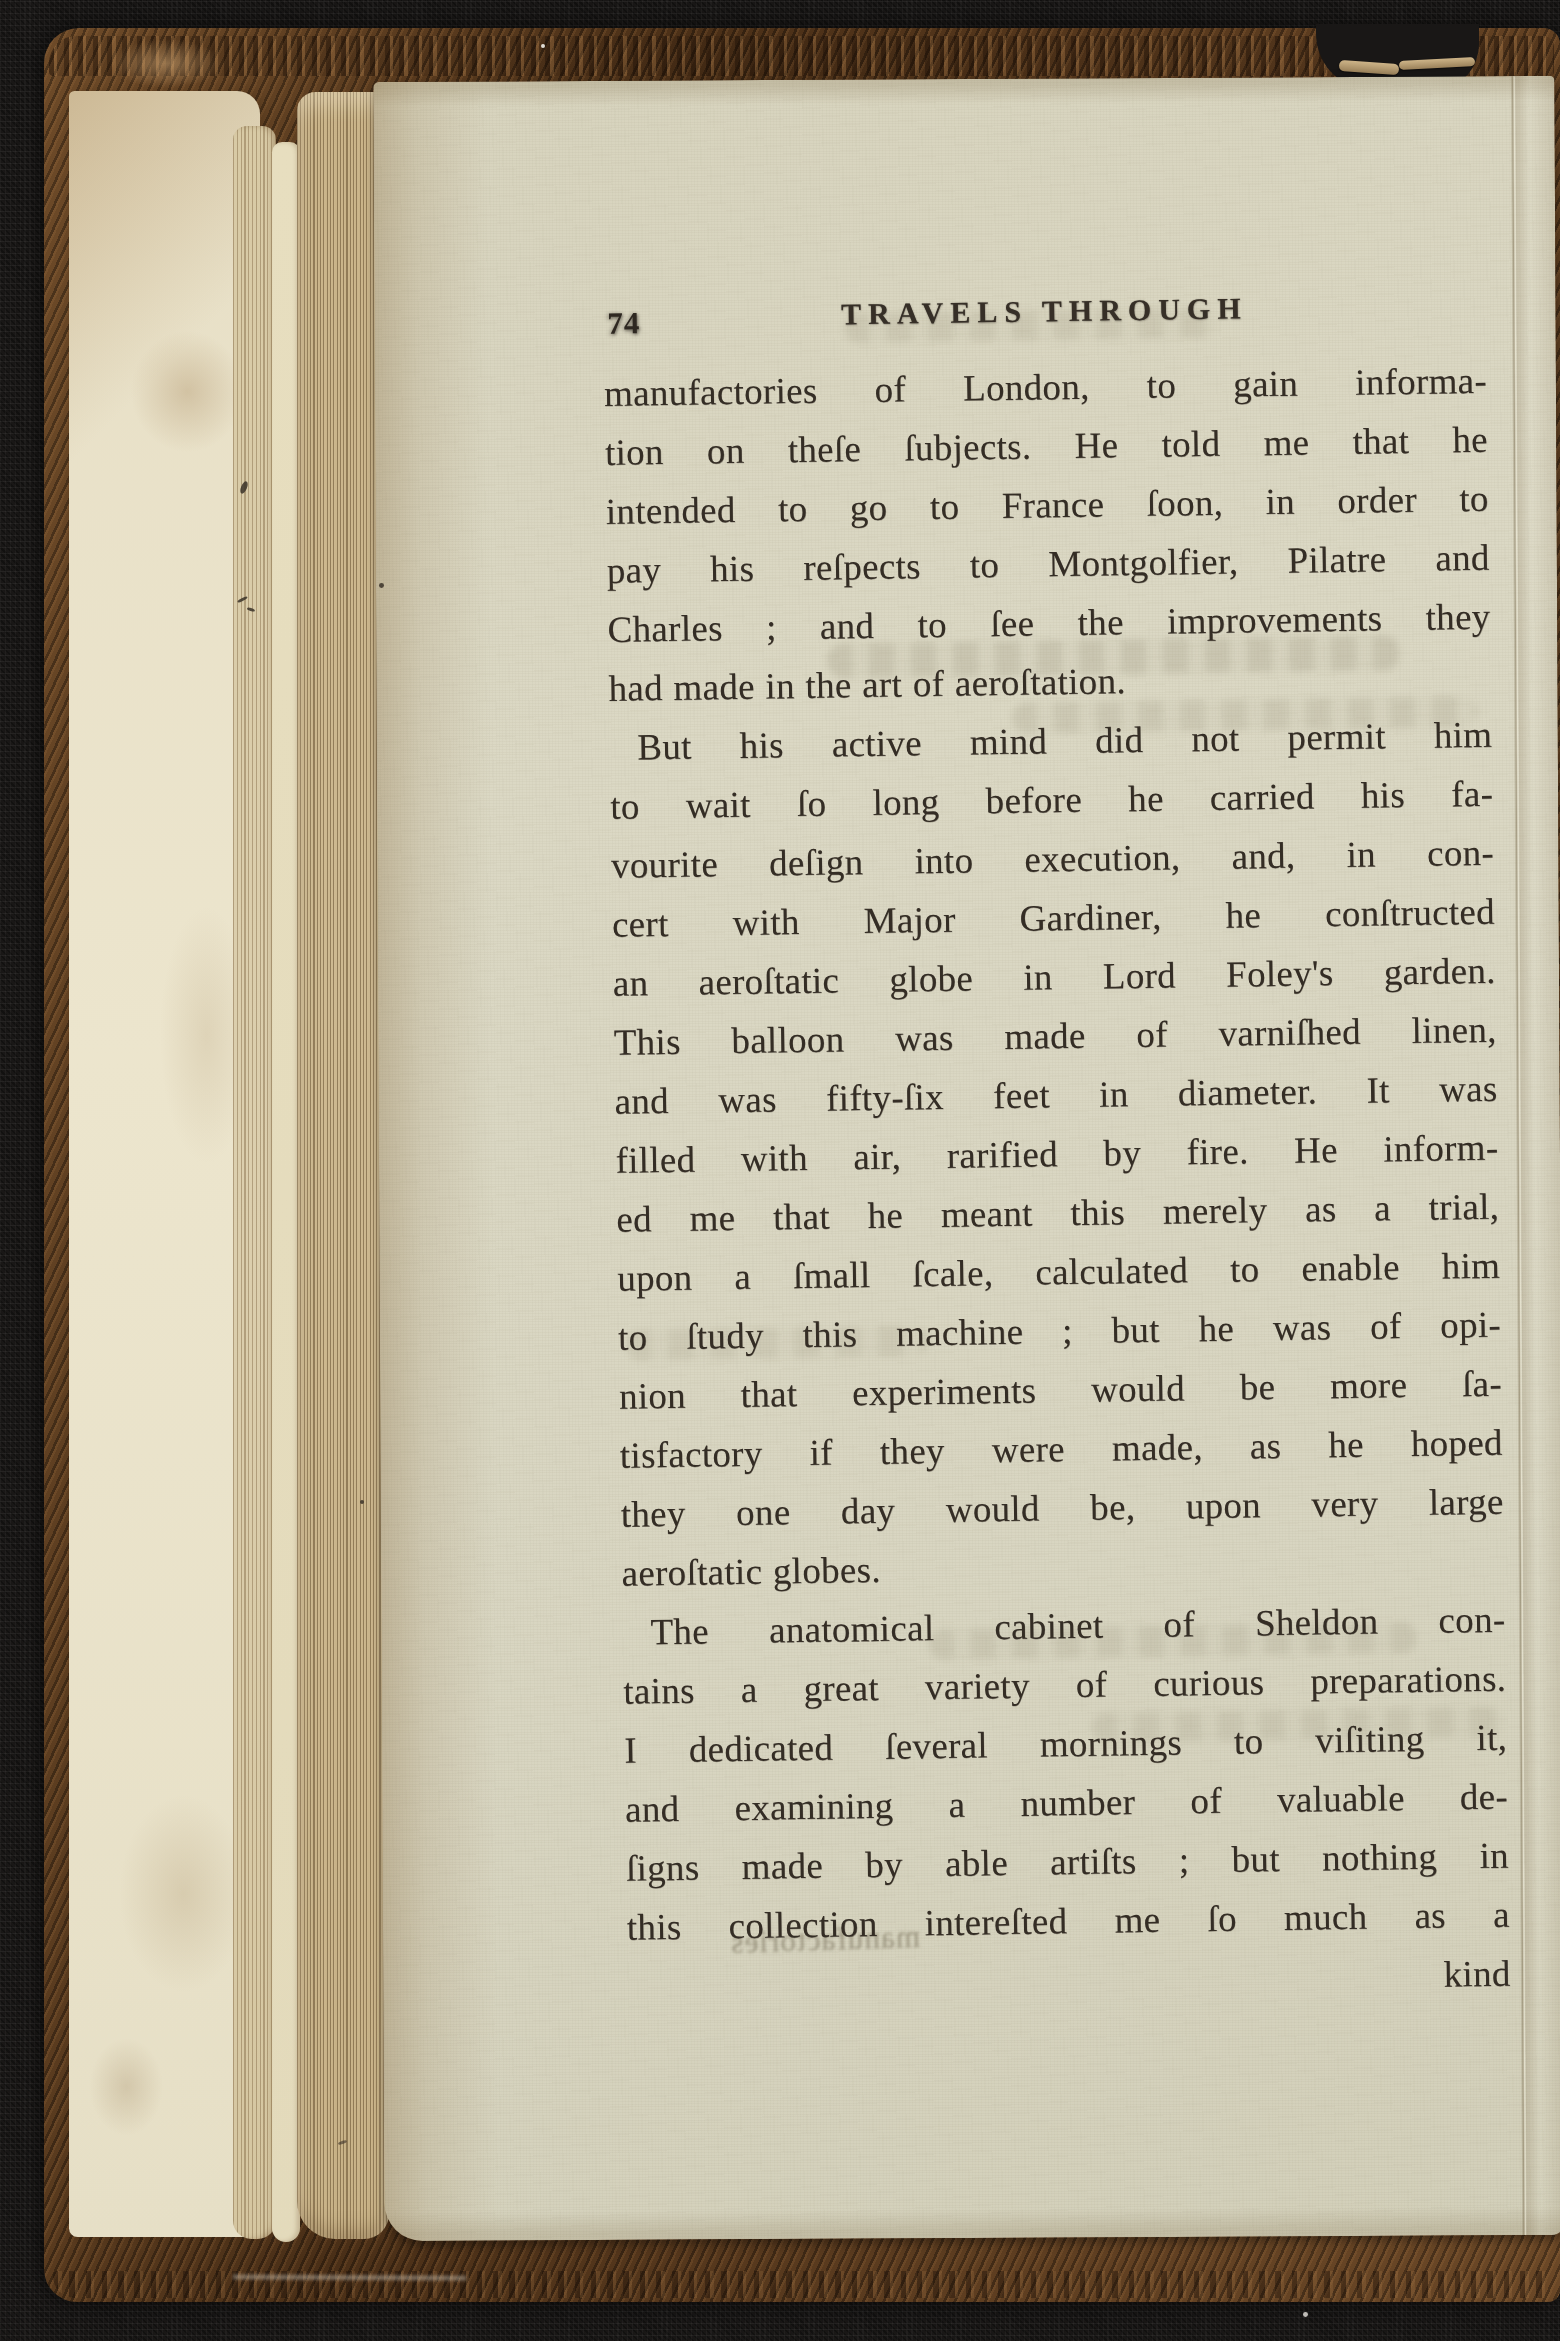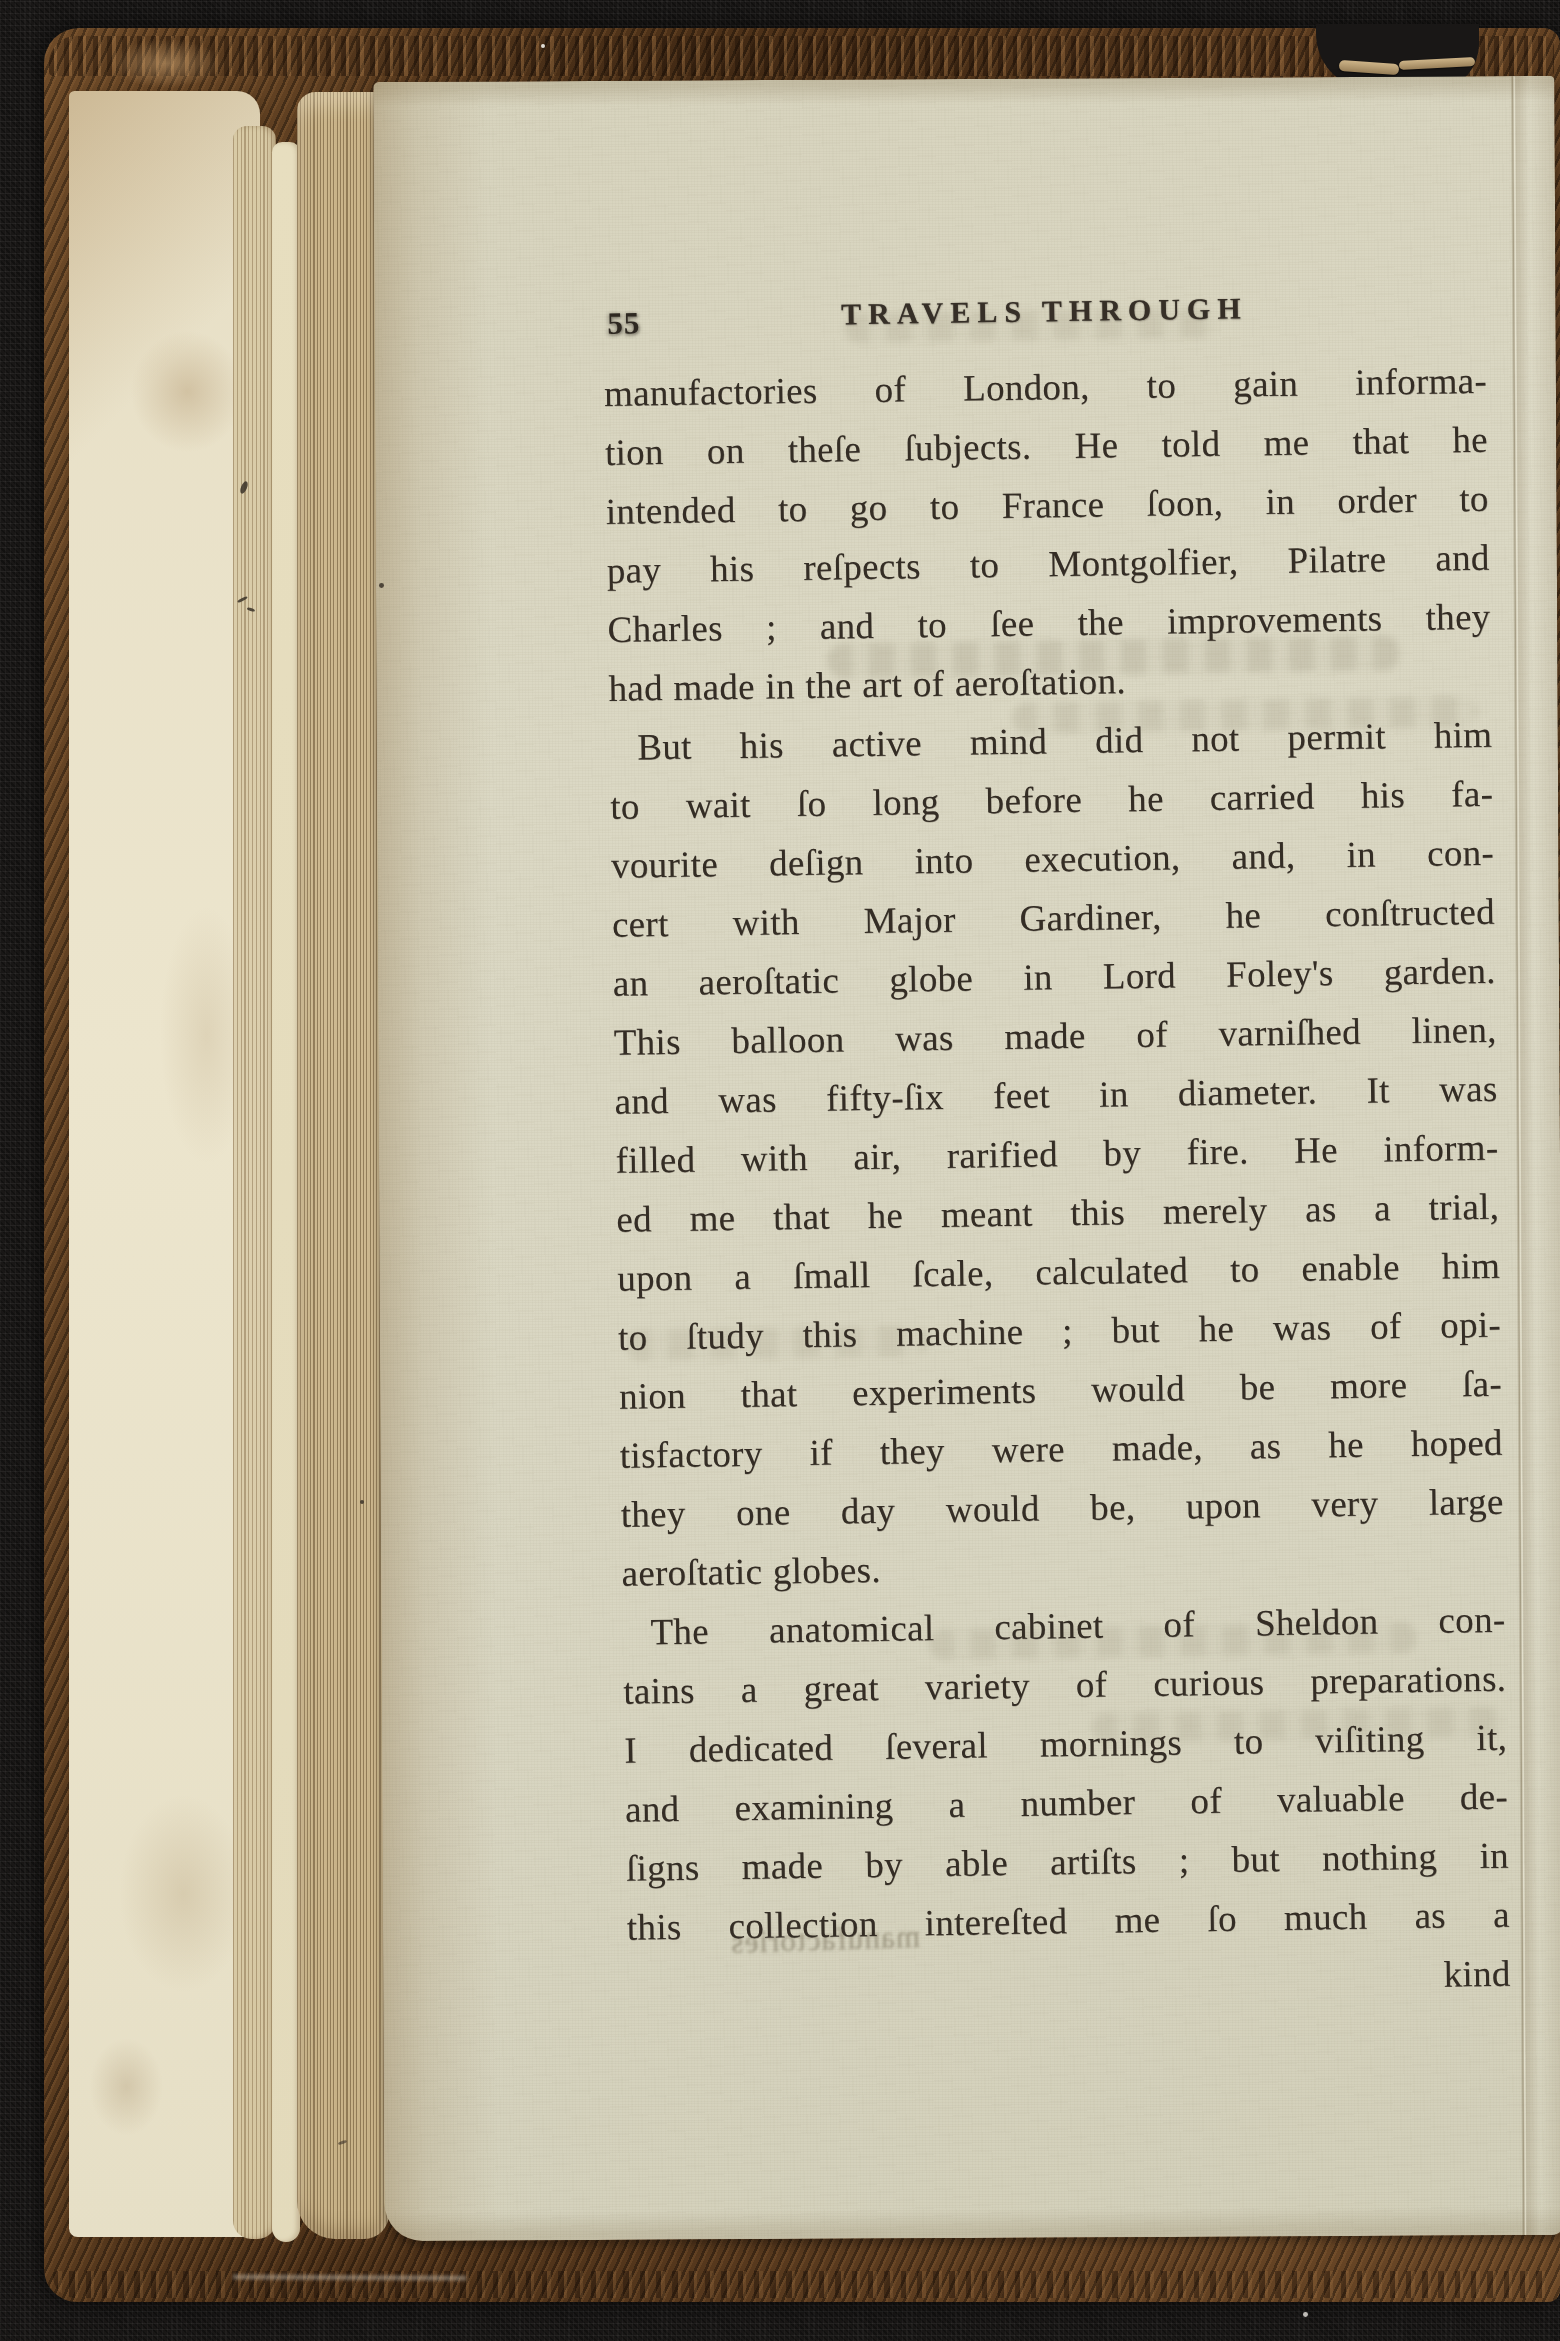--- a/index.html
+++ b/index.html
@@ -196,21 +196,21 @@
 
     <div class="abs ghost-bar gb0"></div>
     <div class="abs ghost-bar gb1"></div>
     <div class="abs ghost-bar gb2"></div>
     <div class="abs ghost-bar gb3"></div>
     <div class="abs ghost-bar gb4"></div>
     <div class="abs ghost-bar gb5"></div>
     <div class="abs ghost-word">manufactories</div>
 
     <div class="abs header-row">
-      <span class="page-number">55</span>
+      <span class="page-number">74</span>
       <span class="running-header">TRAVELS THROUGH</span>
     </div>
 
     <div class="abs text-block">
 
       <div class="line">manufactories of London, to gain informa-</div>
         <div class="line">tion on theſe ſubjects.  He told me that he</div>
         <div class="line">intended to go to France ſoon, in order to</div>
         <div class="line">pay his reſpects to Montgolfier, Pilatre and</div>
         <div class="line">Charles ; and to ſee the improvements they</div>

